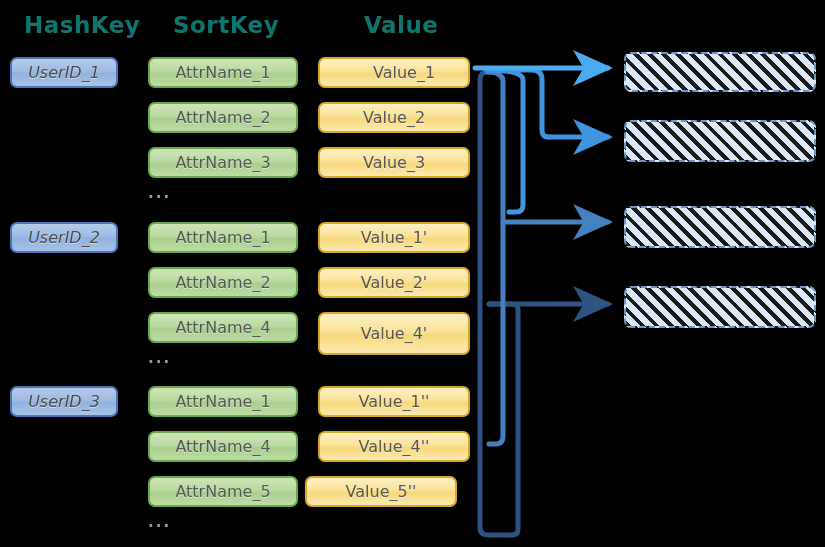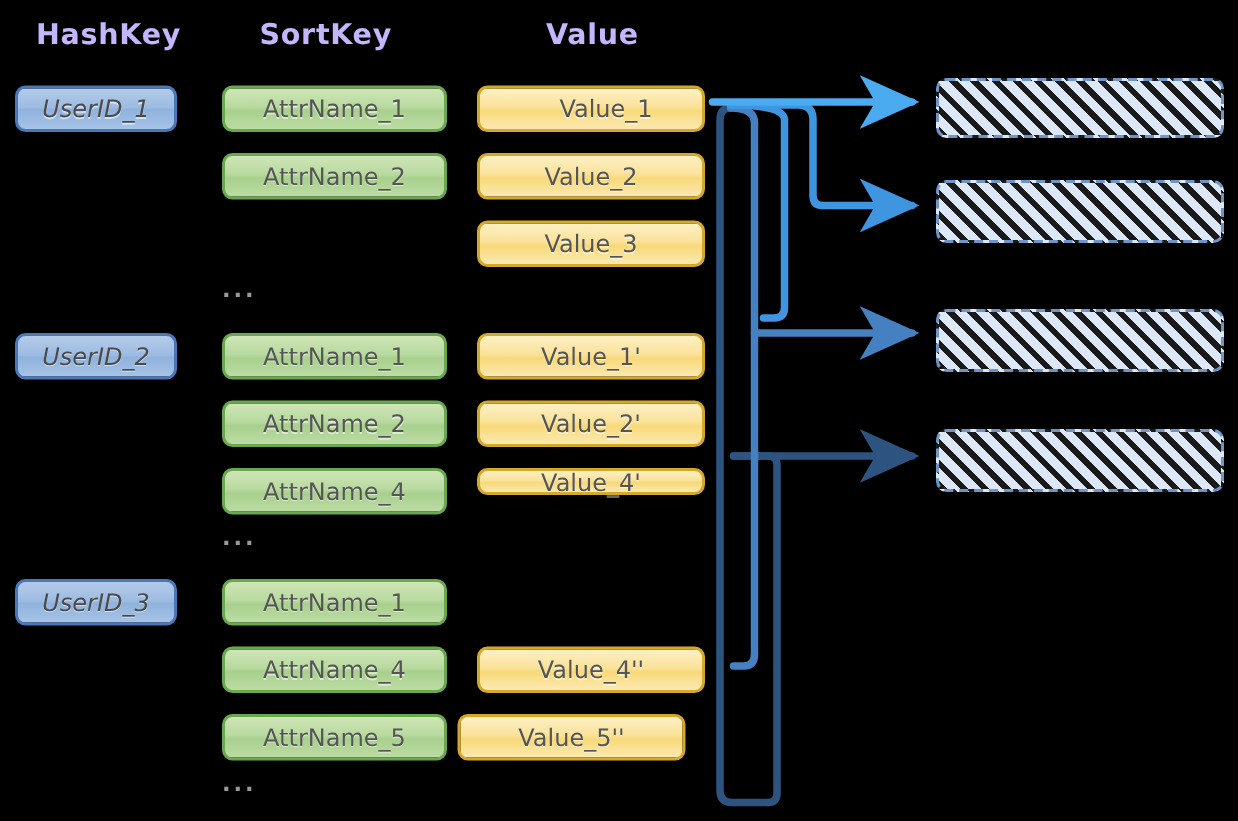--- a/index.html
+++ b/index.html
@@ -12,22 +12,22 @@
     width: 825px;
     height: 547px;
     background: #000000;
     overflow: hidden;
     font-family: "DejaVu Sans", sans-serif;
   }
 
   
   .col-header {
     position: absolute;
-    color: #c4b5fd;
-    font-size: 19px;
+    color: #0f766e;
+    font-size: 23px;
     font-weight: bold;
     letter-spacing: 0.5px;
     white-space: nowrap;
     font-family: "DejaVu Sans", sans-serif;
   }
 
   
   .pill {
     position: absolute;
     box-sizing: border-box;
@@ -116,40 +116,42 @@
   <div class="col-header" style="left:364px; top:12px;">Value</div>
 
   <div class="pill hash" style="left:10px; top:57px; width:108px; height:31px;">UserID_1</div>
 
   <div class="pill sort" style="left:148px; top:57px; width:150px; height:31px;">AttrName_1</div>
   <div class="pill value" style="left:318px; top:57px; width:152px; height:31px;padding-left:20px;">Value_1</div>
 
   <div class="pill sort" style="left:148px; top:102px; width:150px; height:31px;">AttrName_2</div>
   <div class="pill value" style="left:318px; top:102px; width:152px; height:31px;">Value_2</div>
 
+  <div class="pill sort" style="left:148px; top:147px; width:150px; height:31px;">AttrName_3</div>
   <div class="pill value" style="left:318px; top:147px; width:152px; height:31px;">Value_3</div>
 
   <div class="ellipsis" style="left:148px; top:186px;">...</div>
 
   <div class="pill hash" style="left:10px; top:222px; width:108px; height:31px;">UserID_2</div>
 
   <div class="pill sort" style="left:148px; top:222px; width:150px; height:31px;">AttrName_1</div>
   <div class="pill value" style="left:318px; top:222px; width:152px; height:31px;">Value_1'</div>
 
   <div class="pill sort" style="left:148px; top:267px; width:150px; height:31px;">AttrName_2</div>
   <div class="pill value" style="left:318px; top:267px; width:152px; height:31px;">Value_2'</div>
 
   <div class="pill sort" style="left:148px; top:312px; width:150px; height:31px;">AttrName_4</div>
-  <div class="pill value" style="left:318px; top:312px; width:152px; height:18px;">Value_4'</div>
+  <div class="pill value" style="left:318px; top:312px; width:152px; height:43px;">Value_4'</div>
 
   <div class="ellipsis" style="left:148px; top:351px;">...</div>
 
   <div class="pill hash" style="left:10px; top:386px; width:108px; height:31px;">UserID_3</div>
 
   <div class="pill sort" style="left:148px; top:386px; width:150px; height:31px;">AttrName_1</div>
+  <div class="pill value" style="left:318px; top:386px; width:152px; height:31px;">Value_1''</div>
 
   <div class="pill sort" style="left:148px; top:431px; width:150px; height:31px;">AttrName_4</div>
   <div class="pill value" style="left:318px; top:431px; width:152px; height:31px;">Value_4''</div>
 
   <div class="pill sort" style="left:148px; top:476px; width:150px; height:31px;">AttrName_5</div>
   <div class="pill value" style="left:305px; top:476px; width:152px; height:31px;">Value_5''</div>
 
   <div class="ellipsis" style="left:148px; top:515px;">...</div>
 
   <svg id="wires" viewBox="0 0 825 547" xmlns="http://www.w3.org/2000/svg">

